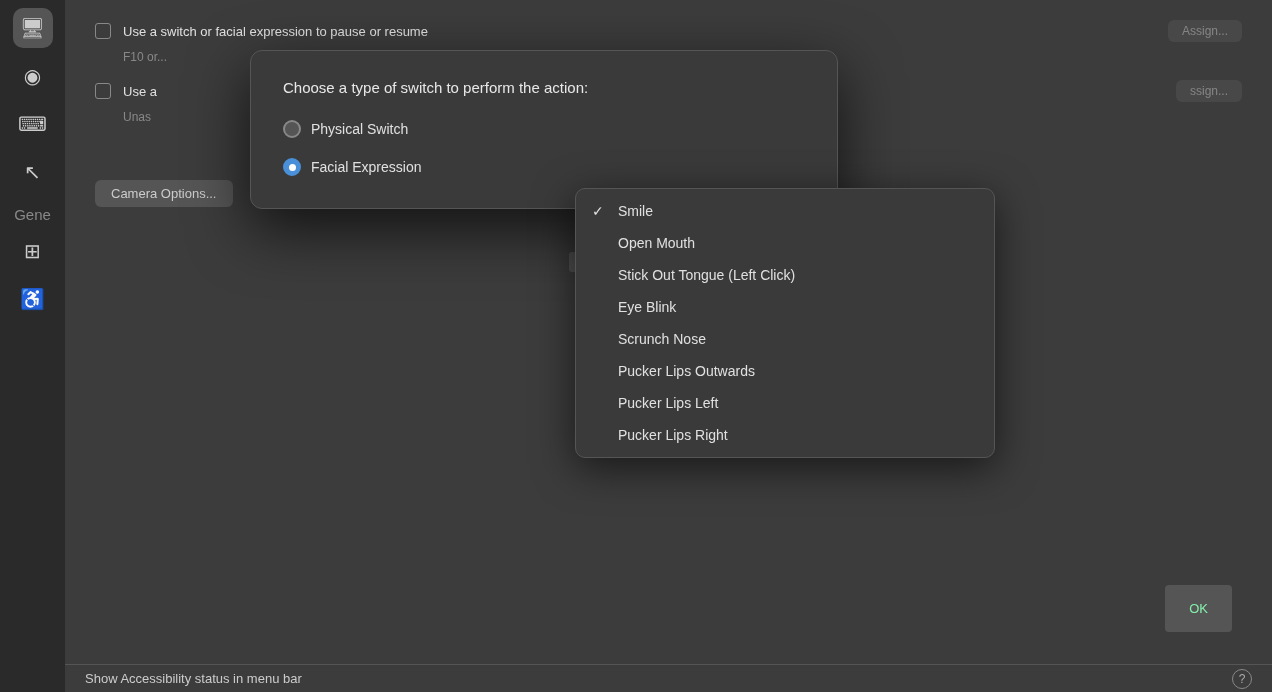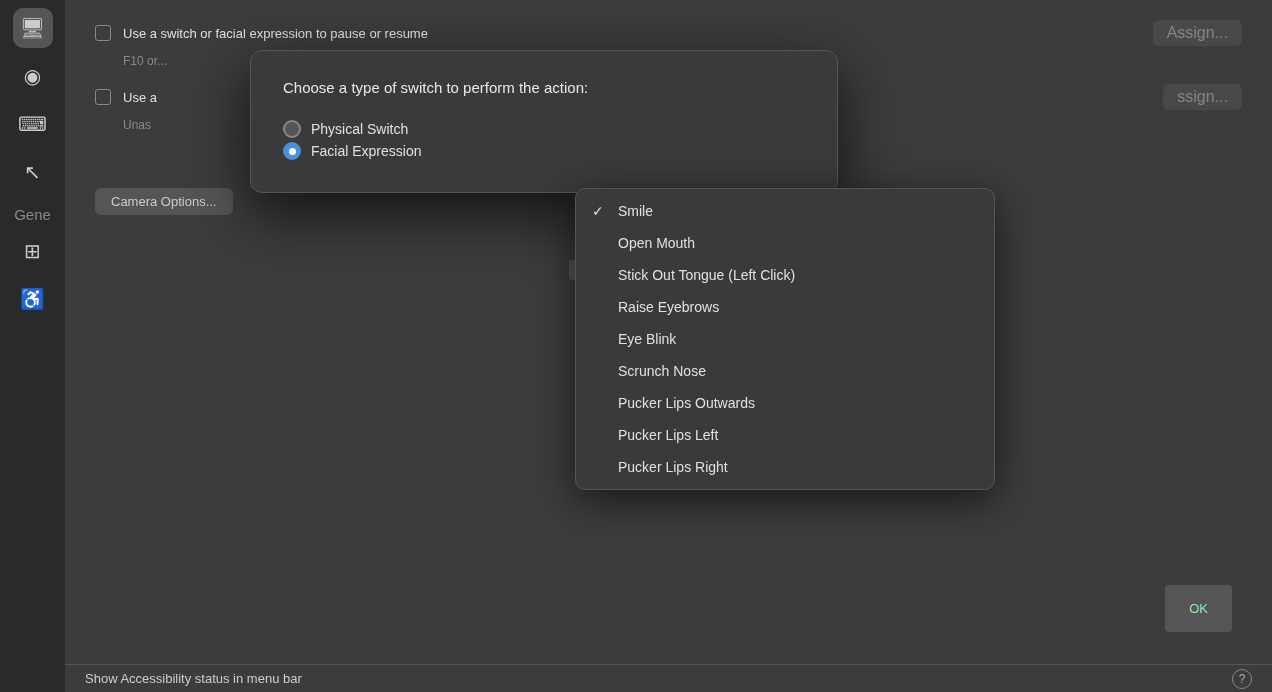--- a/index.html
+++ b/index.html
@@ -84,21 +84,21 @@
       font-size: 13px;
       flex: 1;
     }
 
     .assign-btn {
       background: #555;
       color: #ccc;
       border: none;
       border-radius: 6px;
       padding: 4px 14px;
-      font-size: 16px;
+      font-size: 12px;
       cursor: pointer;
     }
 
     .assign-btn.disabled {
       opacity: 0.5;
     }
 
     .sub-label {
       color: #888;
       font-size: 12px;
@@ -201,21 +201,21 @@
     .modal-title {
       font-size: 15px;
       color: #e8e8e8;
       margin-bottom: 24px;
       font-weight: 400;
     }
 
     .radio-group {
       display: flex;
       flex-direction: column;
-      gap: 4px;
+      gap: 20px;
     }
 
     .radio-row {
       display: flex;
       align-items: center;
       gap: 10px;
       cursor: pointer;
     }
 
     .radio-outer {
@@ -358,24 +358,20 @@
   <div class="dropdown-item">
     <span class="checkmark"></span>
     <span class="item-text">Open Mouth</span>
   </div>
   <div class="dropdown-item">
     <span class="checkmark"></span>
     <span class="item-text">Stick Out Tongue (Left Click)</span>
   </div>
   <div class="dropdown-item">
     <span class="checkmark"></span>
-    <span class="item-text">Raise Eyebrows</span>
-  </div>
-  <div class="dropdown-item">
-    <span class="checkmark"></span>
     <span class="item-text">Eye Blink</span>
   </div>
   <div class="dropdown-item">
     <span class="checkmark"></span>
     <span class="item-text">Scrunch Nose</span>
   </div>
   <div class="dropdown-item">
     <span class="checkmark"></span>
     <span class="item-text">Pucker Lips Outwards</span>
   </div>

